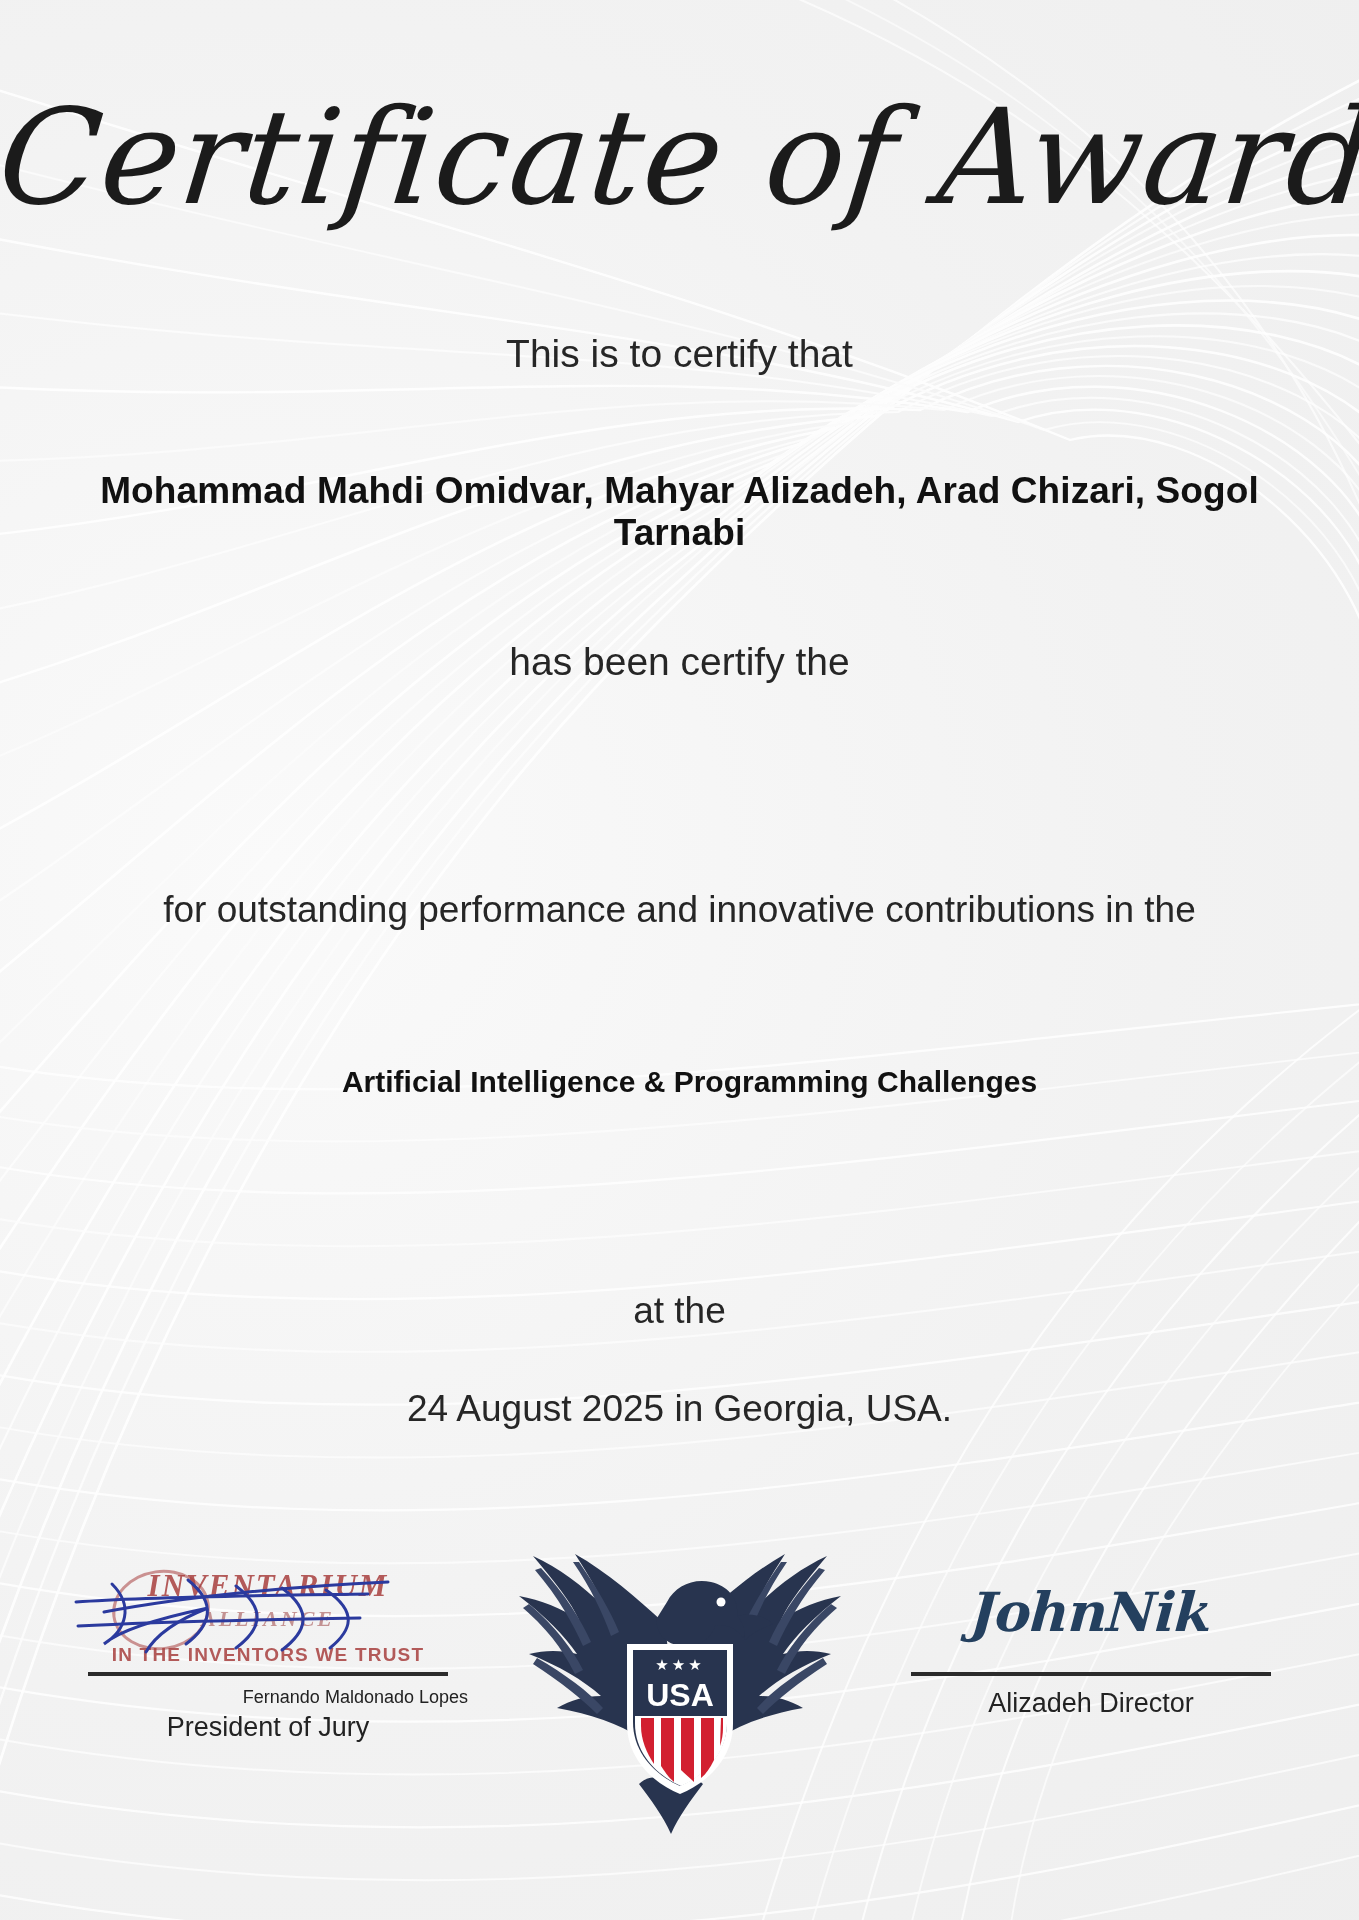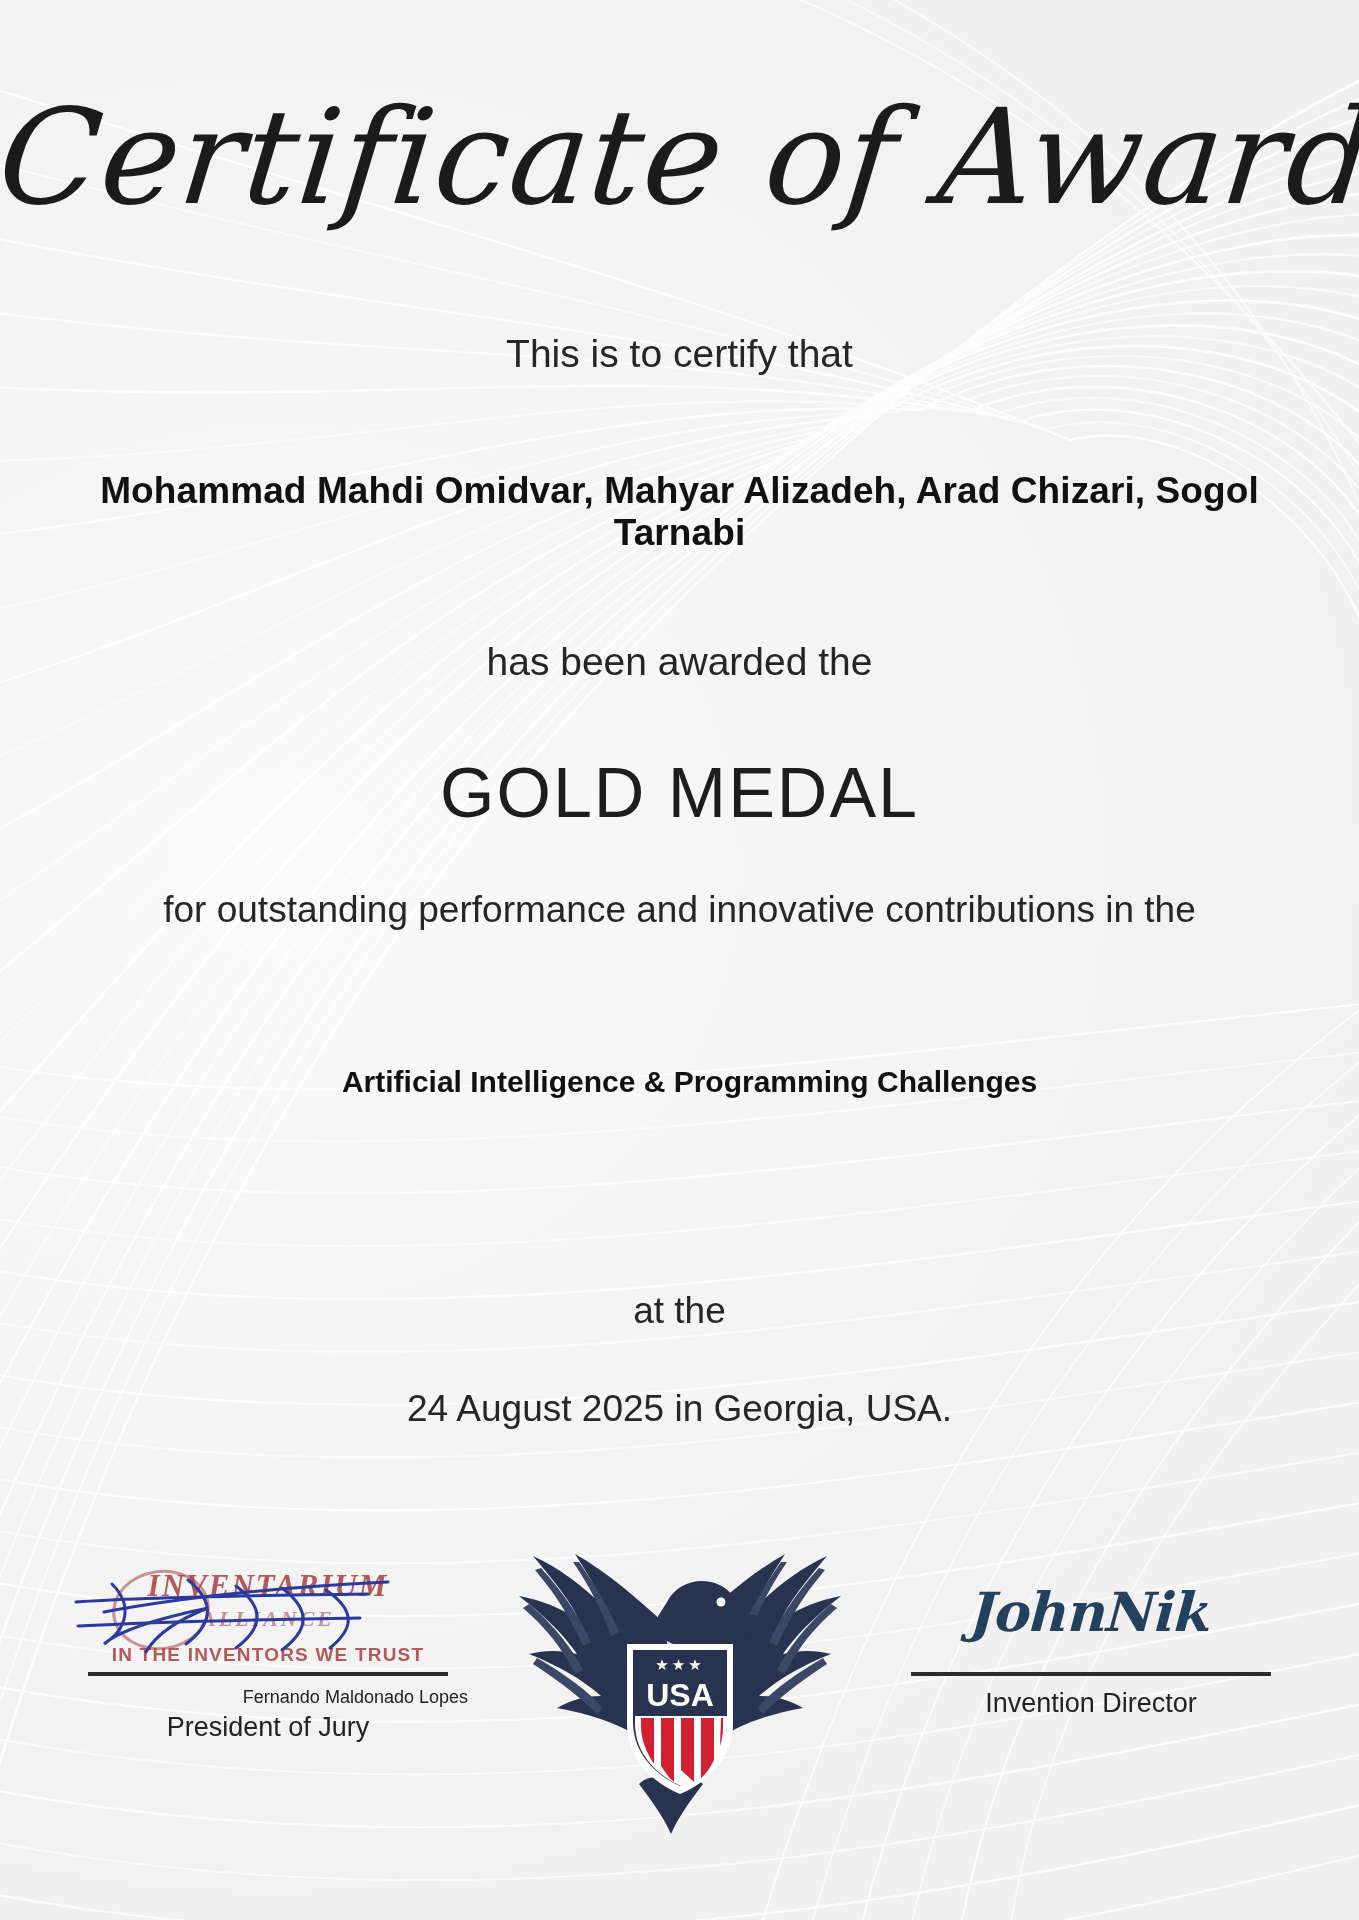--- a/index.html
+++ b/index.html
@@ -349,23 +349,22 @@
   </div>
 
   <div class="content">
 
     <div class="title">Certificate of Award</div>
 
     <div class="line certify">This is to certify that</div>
 
     <div class="line recipients">Mohammad Mahdi Omidvar, Mahyar Alizadeh, Arad Chizari, Sogol Tarnabi</div>
 
-    <div class="line awarded">has been awarded the</div>
-
-    <div class="line medal">GOLD MEDAL</div>
+    <div class="line awarded">has been certify the</div>
+
 
     <div class="line reason">for outstanding performance and innovative contributions in the</div>
 
     <div class="line category">Artificial Intelligence &amp; Programming Challenges</div>
 
     <div class="line at-the">at the</div>
 
 
     <div class="line event-date">24 August 2025 in Georgia, USA.</div>
 
@@ -393,21 +392,21 @@
       <div class="sig-rule"></div>
       <div class="sig-name">Fernando Maldonado Lopes</div>
       <div class="sig-role">President of Jury</div>
     </div>
 
     <div class="sig-block sig-right">
       <div class="sig-graphic">
         <div class="john-sig">JohnNik</div>
       </div>
       <div class="sig-rule"></div>
-      <div class="sig-role">Invention Director</div>
+      <div class="sig-role">Alizadeh Director</div>
     </div>
 
     <svg class="emblem" viewBox="0 0 330 310">
       <g fill="#28344f">
 
         <path d="M 150,96
                  C 122,70 92,44 60,26
                  C 74,48 84,64 88,78
                  C 68,58 44,40 18,28
                  C 40,54 56,74 64,92

